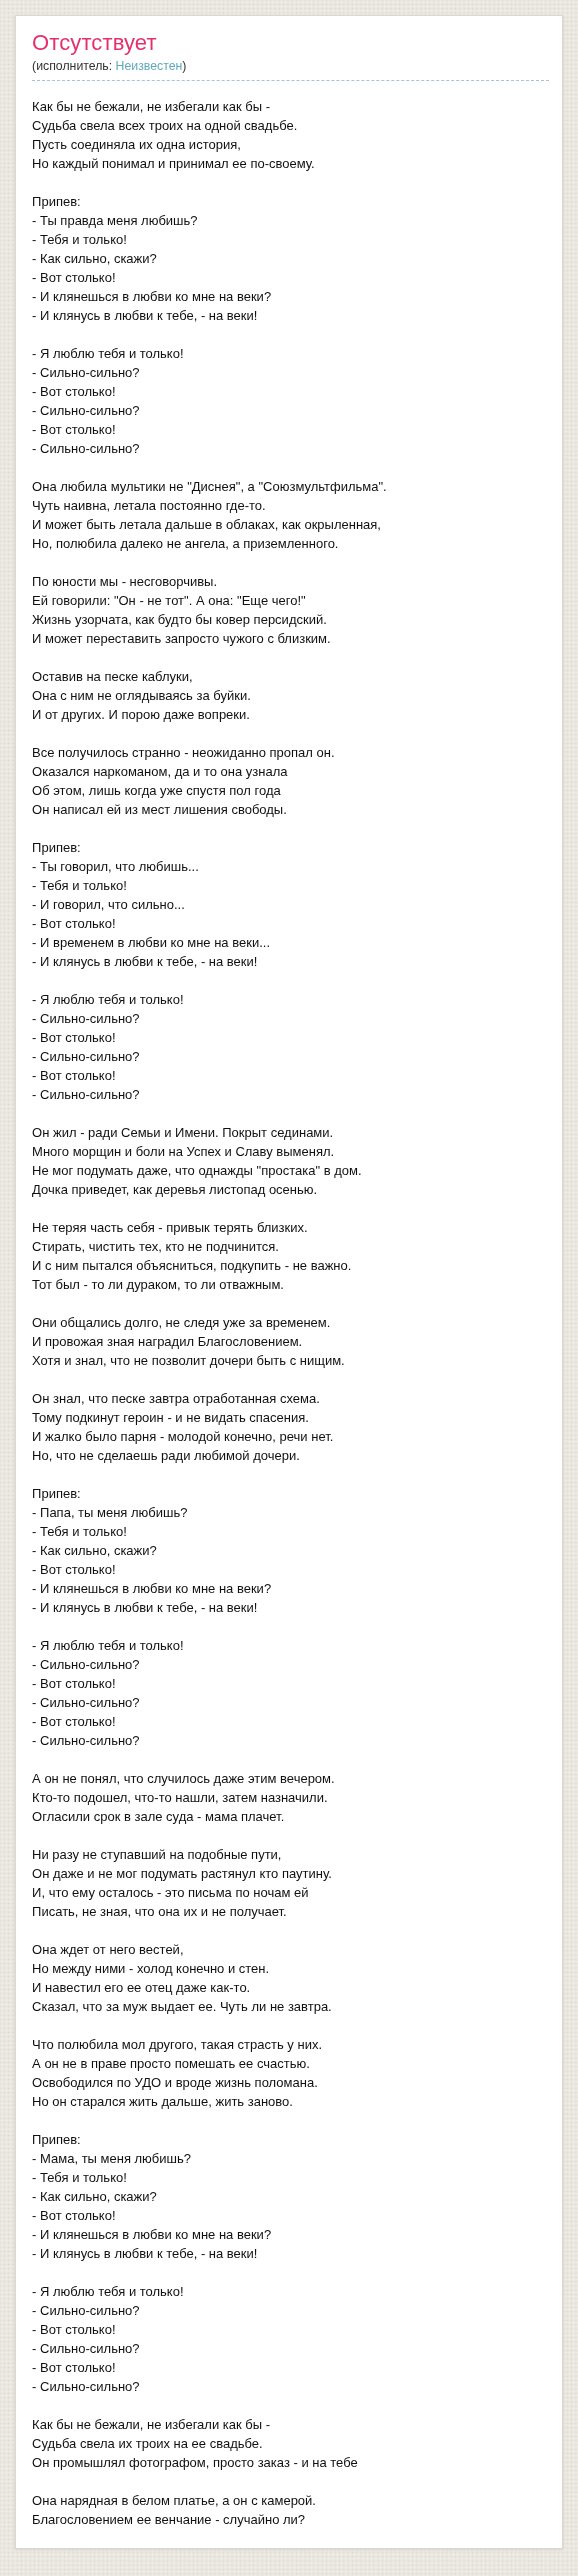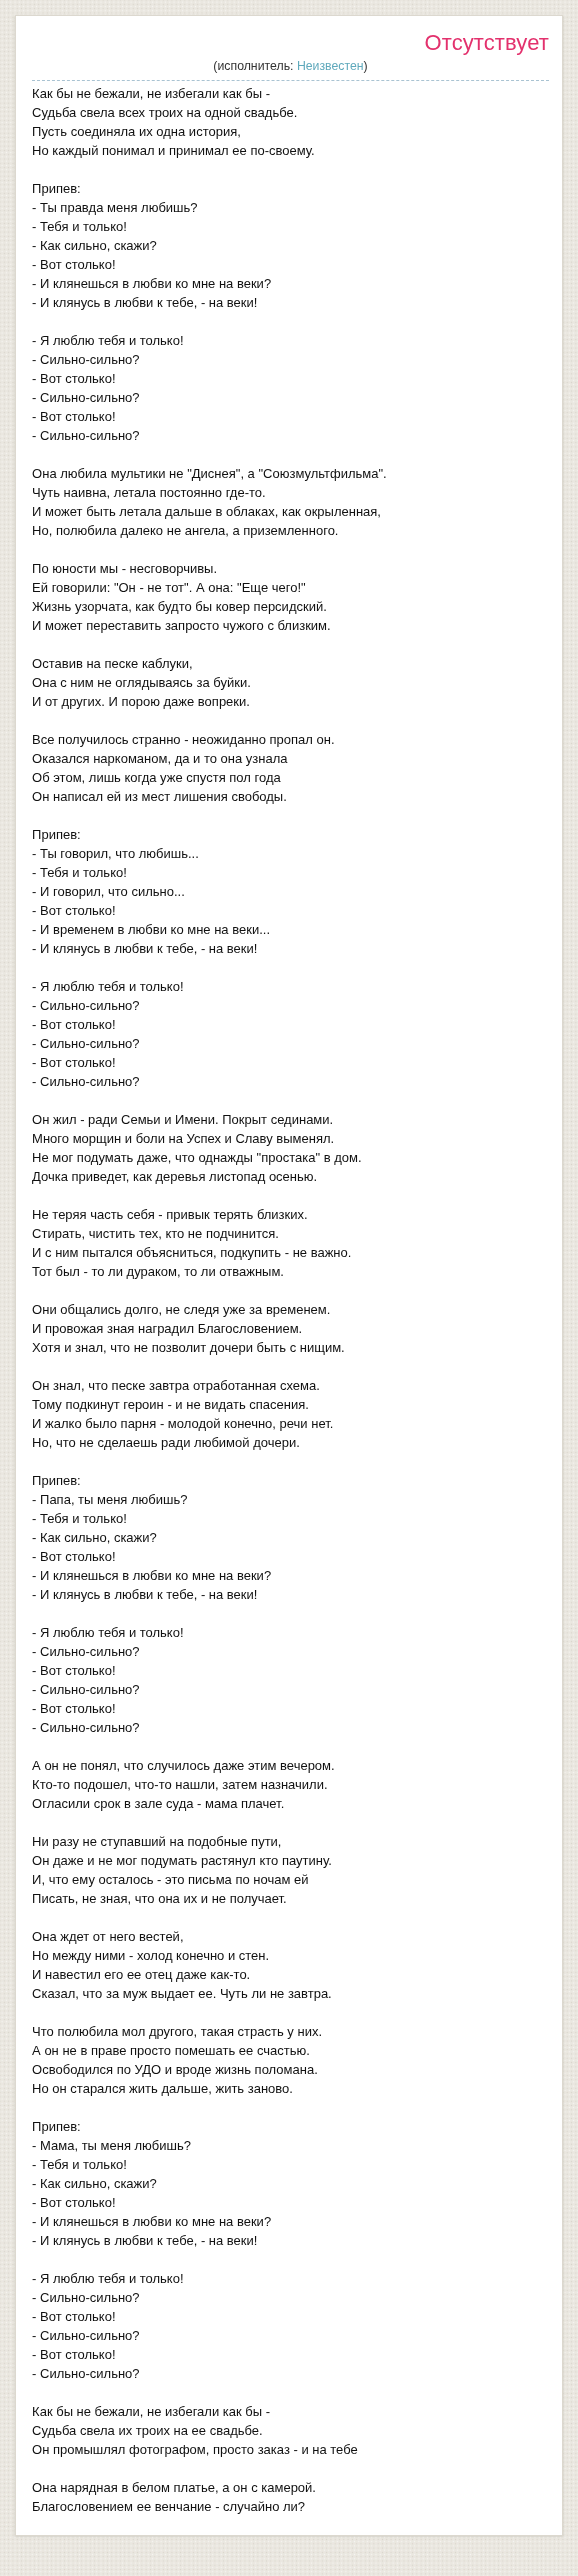--- a/index.html
+++ b/index.html
@@ -25,41 +25,39 @@
     box-shadow: 0 0.7px 2.2px rgba(120,115,100,0.30);
     padding: 14.5px 13px 19px 16.6px;
     box-sizing: border-box;
   }
   .song-title {
     color: #e3316d;
     font-size: 22px;
     line-height: 26px;
     font-weight: 400;
     letter-spacing: 0.1px;
-    text-align: right;
   }
   .artist-line {
     margin-top: 2.2px;
     font-size: 12.3px;
     line-height: 17.4px;
     color: #333333;
-    text-align: center;
   }
   .artist-link {
     color: #5fa9bc;
     text-decoration: none;
     cursor: pointer;
   }
   .dashed-separator {
     margin-top: 4.3px;
     border-bottom: 0.7px dashed #a9c3d2;
     height: 0;
   }
   .lyrics {
-    margin-top: 3px;
+    margin-top: 16px;
     font-size: 13px;
     line-height: 19px;
     color: #111111;
   }
   .lyric-line {
     white-space: pre-wrap;
   }
   .lyric-line.blank {
     height: 19px;
   }

